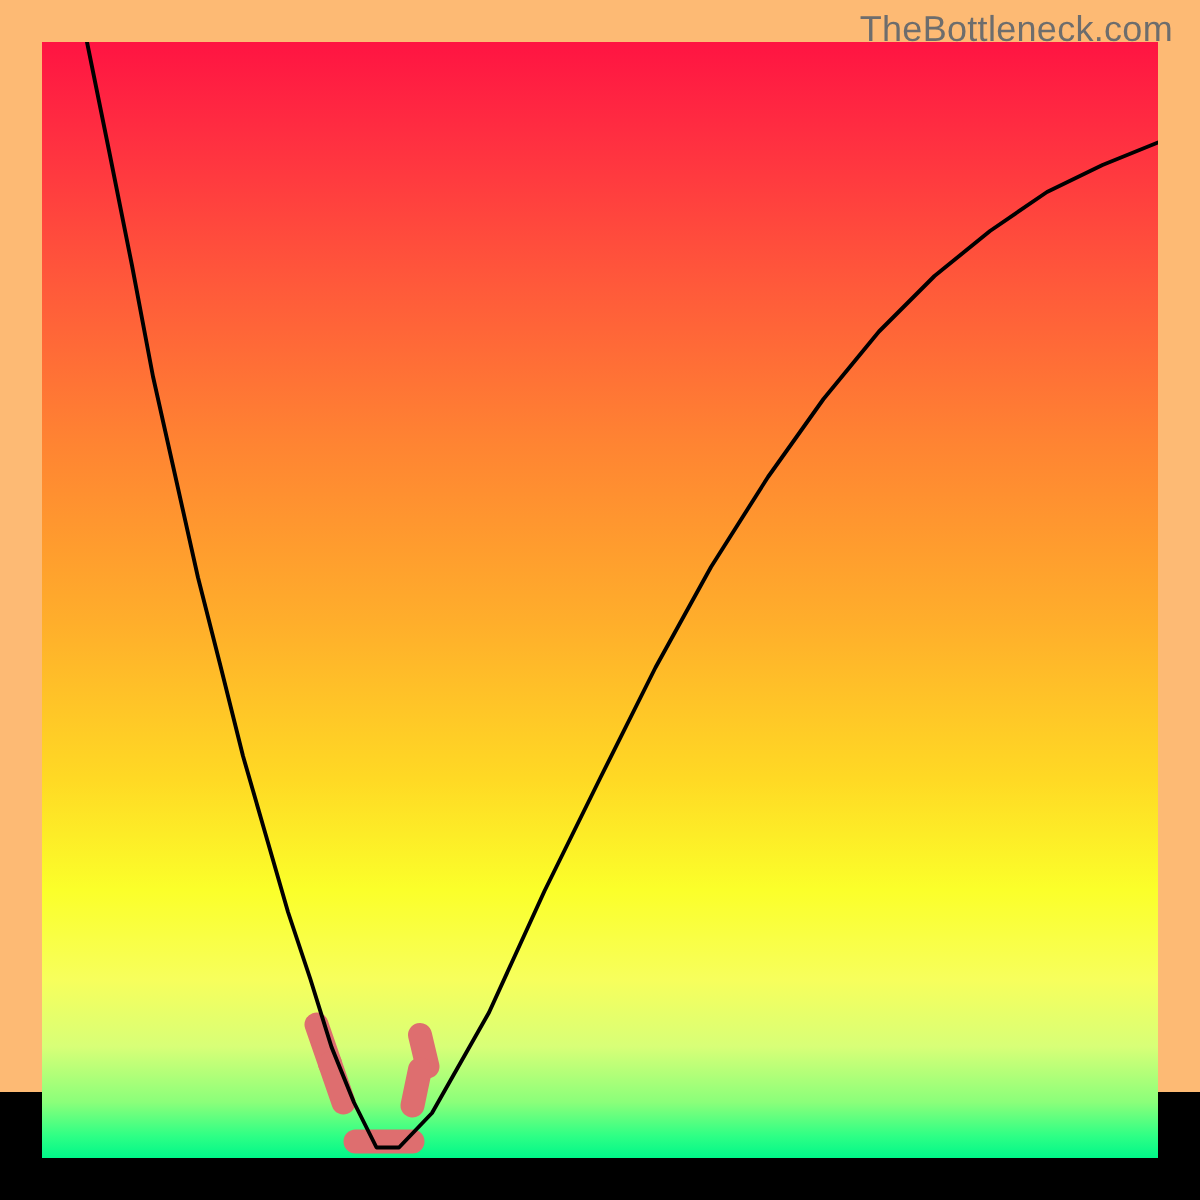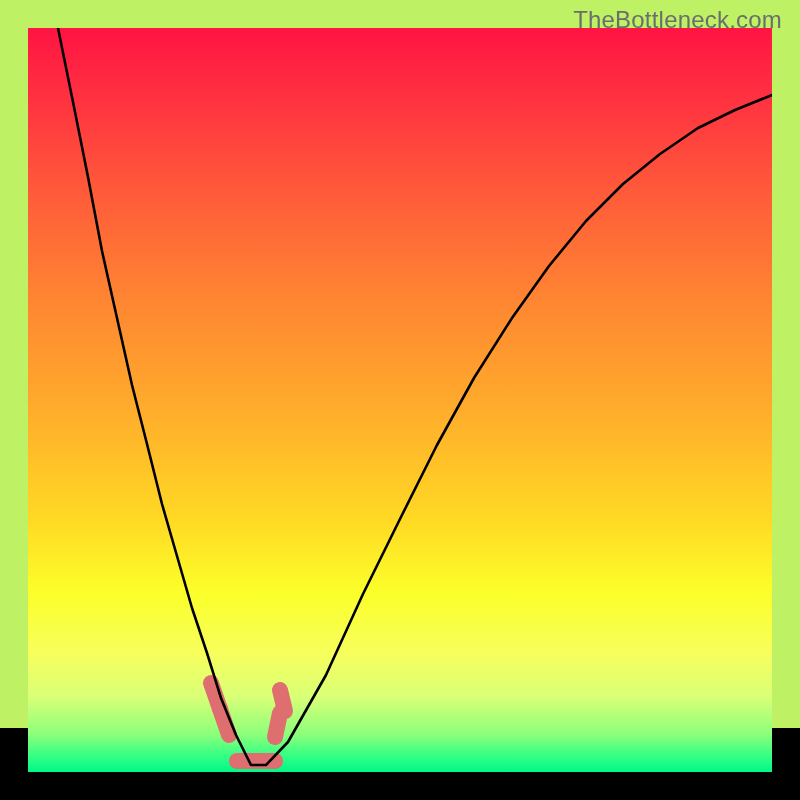--- a/index.html
+++ b/index.html
@@ -8,21 +8,21 @@
     width: 800px;
     height: 800px;
     overflow: hidden;
     background: #000;
     font-family: Arial, Helvetica, sans-serif;
   }
   .frame {
     position: relative;
     width: 800px;
     height: 728px;
-    background: #bef264;
+    background: #fdba74;
   }
   .watermark {
     position: absolute;
     top: 6px;
     right: 18px;
     color: #6d6d6d;
     font-size: 24px;
     font-weight: 400;
     z-index: 5;
     letter-spacing: 0.2px;

